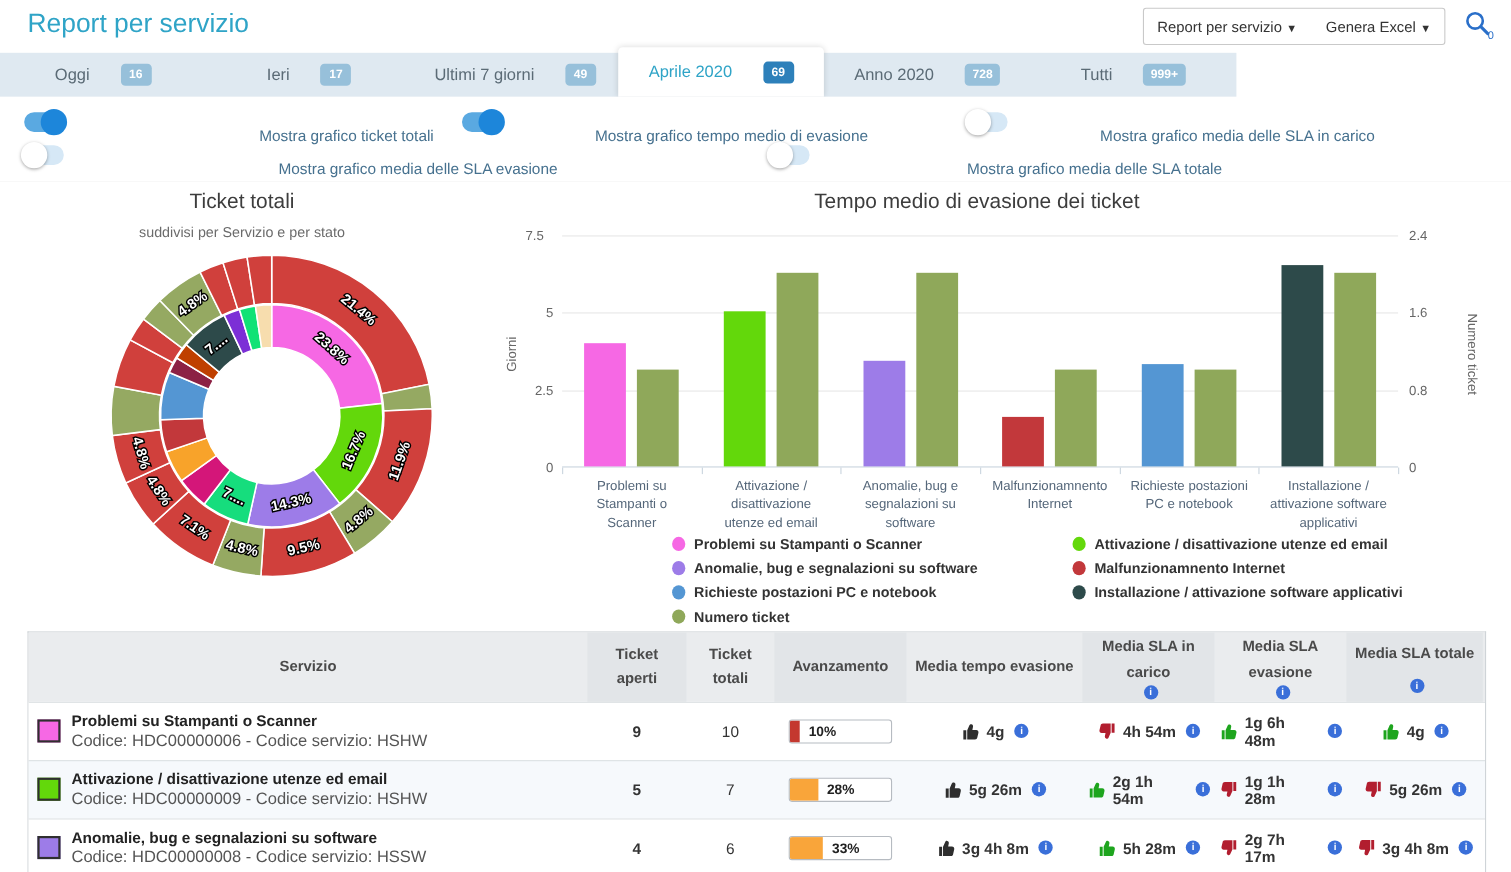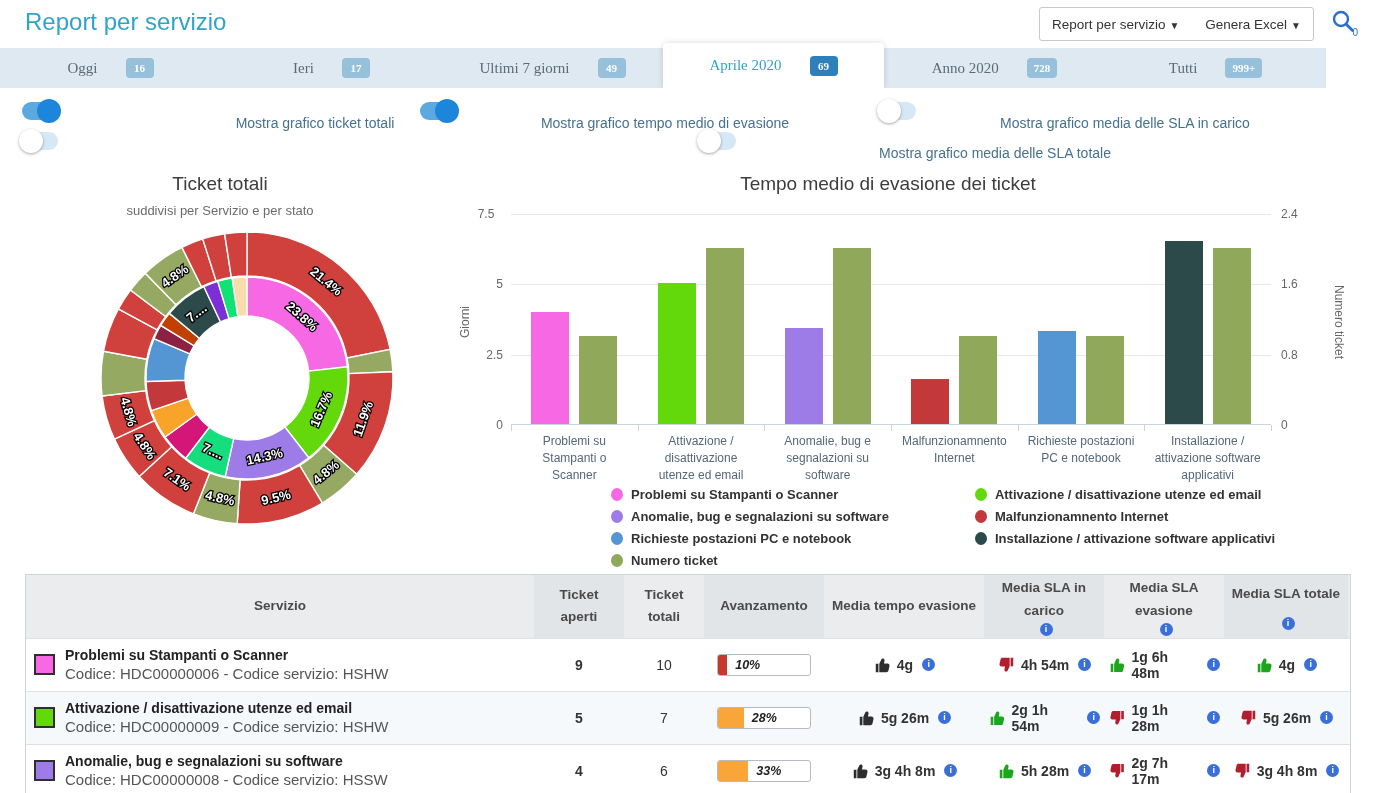--- a/index.html
+++ b/index.html
@@ -9,21 +9,21 @@
   .hdr{position:absolute;left:0;top:0;width:1374px;height:48px;background:#fff;}
   .title{position:absolute;left:25px;top:8px;font-size:24px;color:#2fa4c7;}
   .btnbox{position:absolute;right:60px;top:7px;height:32px;border:1px solid #c9c9c9;border-radius:3px;
           background:#fff;display:flex;align-items:center;padding:0 12px;gap:26px;}
   .hbtn{font-size:13.5px;color:#333;cursor:pointer;white-space:nowrap;}
   .caret{font-size:10px;color:#333;margin-left:4px;}
   .searchwrap{position:absolute;right:14px;top:8px;width:30px;height:30px;cursor:pointer;}
   .searchnum{position:absolute;right:2px;bottom:0;font-size:10px;color:#2a6fc9;}
 
   
-  .tabs{position:absolute;left:0;top:48px;width:1326px;height:40px;background:#dfe9f1;display:flex;font-family:Liberation Serif, serif;}
+  .tabs{position:absolute;left:0;top:48px;width:1124px;height:40px;background:#dfe9f1;display:flex;}
   .tab{flex:1;display:flex;align-items:center;justify-content:center;gap:28px;cursor:pointer;position:relative;}
   .tab .lbl{font-size:15px;color:#5b6b76;}
   .badge{background:#97c0da;color:#fff;font-size:11px;font-weight:bold;border-radius:4px;padding:4px 7px;min-width:14px;text-align:center;}
   .tab.active{background:#fff;margin-top:-5px;height:45px;border-radius:4px 4px 0 0;box-shadow:0 0 6px rgba(0,0,0,.15);}
   .tab.active .lbl{color:#2fa4c7;}
   .tab.active .badge{background:#2d80ba;}
 
   
   .togglebar{position:absolute;left:0;top:88px;width:1374px;height:77px;background:#fff;border-bottom:1px solid #e4e4e4;}
   .switch{position:absolute;width:36px;height:18px;border-radius:9px;cursor:pointer;}
@@ -69,21 +69,21 @@
   .tbody{background:#fff;border-top:1px solid #dde1e4;}
   .tbody.alt{background:#f6f9fc;}
   .td{min-height:52px;display:flex;align-items:center;justify-content:center;font-size:14px;color:#333;padding:2px 4px;box-sizing:border-box;}
   .td.svc{justify-content:flex-start;gap:10px;padding-left:8px;}
   .swatch{width:17px;height:17px;border:2px solid #2f2f2f;flex:none;}
   .svcname{font-size:14px;font-weight:bold;color:#222;}
   .svccode{font-size:15px;color:#555;margin-top:2px;}
   .bold{font-weight:bold;}
   .pbar{position:relative;width:92px;height:20px;border:1px solid #b6bbc1;border-radius:3px;background:#fff;overflow:hidden;display:flex;align-items:center;}
   .pfill{position:absolute;left:0;top:0;bottom:0;}
-  .plabel{position:relative;font-size:12.5px;font-weight:bold;color:#222;z-index:1;font-style:italic;}
+  .plabel{position:relative;font-size:12.5px;font-weight:bold;color:#222;z-index:1;}
   .metric{display:flex;align-items:center;gap:5px;font-weight:bold;}
   .info{display:inline-block;width:13px;height:13px;border-radius:50%;background:#3a6fd9;color:#fff;
         font-size:9px;line-height:13px;text-align:center;font-weight:bold;margin-left:4px;cursor:pointer;}
 </style>
 </head>
 <body>
 
 <div class="page">
 
   <div class="hdr">
@@ -137,20 +137,21 @@
         <div class="knob"></div>
       </div>
       <div class="tlabel" style="left: 520px; top: 15px; width: 290px;">Mostra grafico tempo medio di evasione</div>
       <div class="switch off" style="left: 880px; top: 14px;">
         <div class="knob"></div>
       </div>
       <div class="tlabel" style="left: 975px; top: 15px; width: 300px;">Mostra grafico media delle SLA in carico</div>
       <div class="switch off" style="left: 22px; top: 44px;">
         <div class="knob"></div>
       </div>
+      <div class="tlabel" style="left: 180px; top: 45px; width: 400px;">Mostra grafico media delle SLA evasione</div>
       <div class="switch off" style="left: 700px; top: 44px;">
         <div class="knob"></div>
       </div>
       <div class="tlabel" style="left: 800px; top: 45px; width: 390px;">Mostra grafico media delle SLA totale</div>
     </div>
 
   <div class="charts">
     <div class="donutblock">
       <div class="ctitle" style="top:8px">Ticket totali</div>
       <div class="csub" style="top:38px">suddivisi per Servizio e per stato</div>

